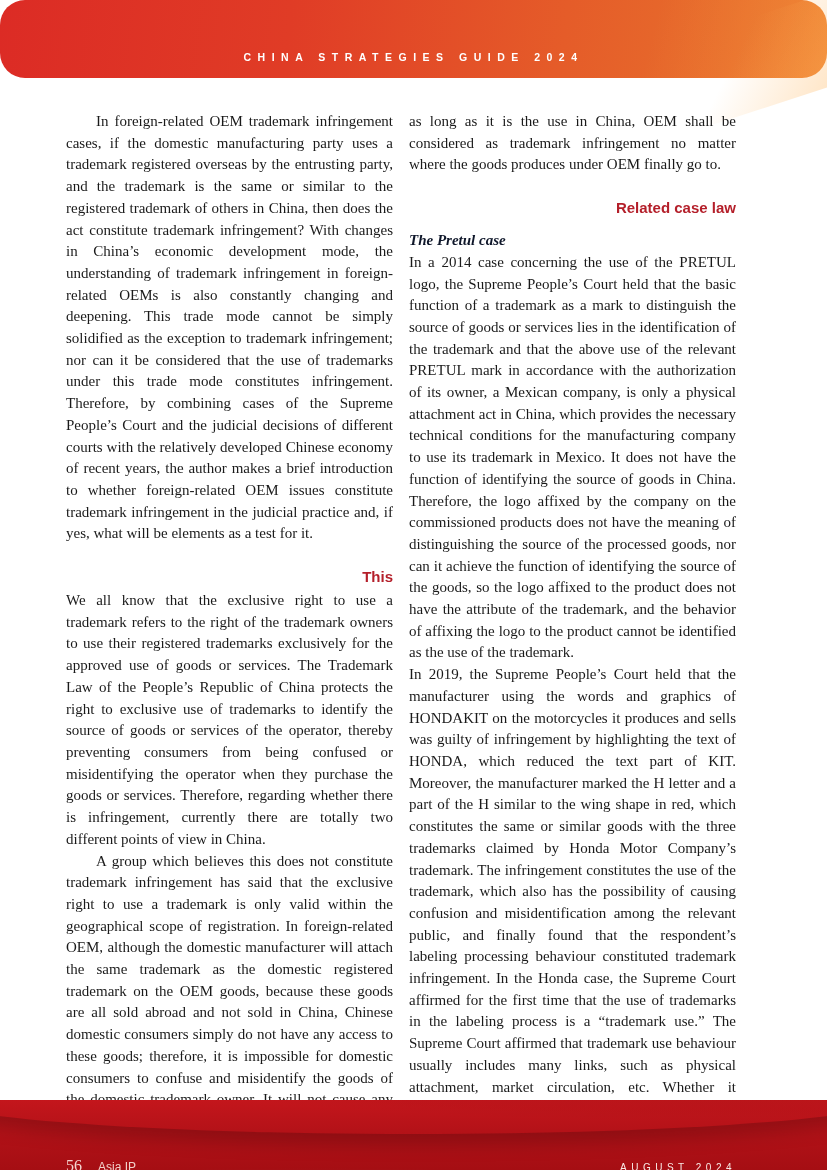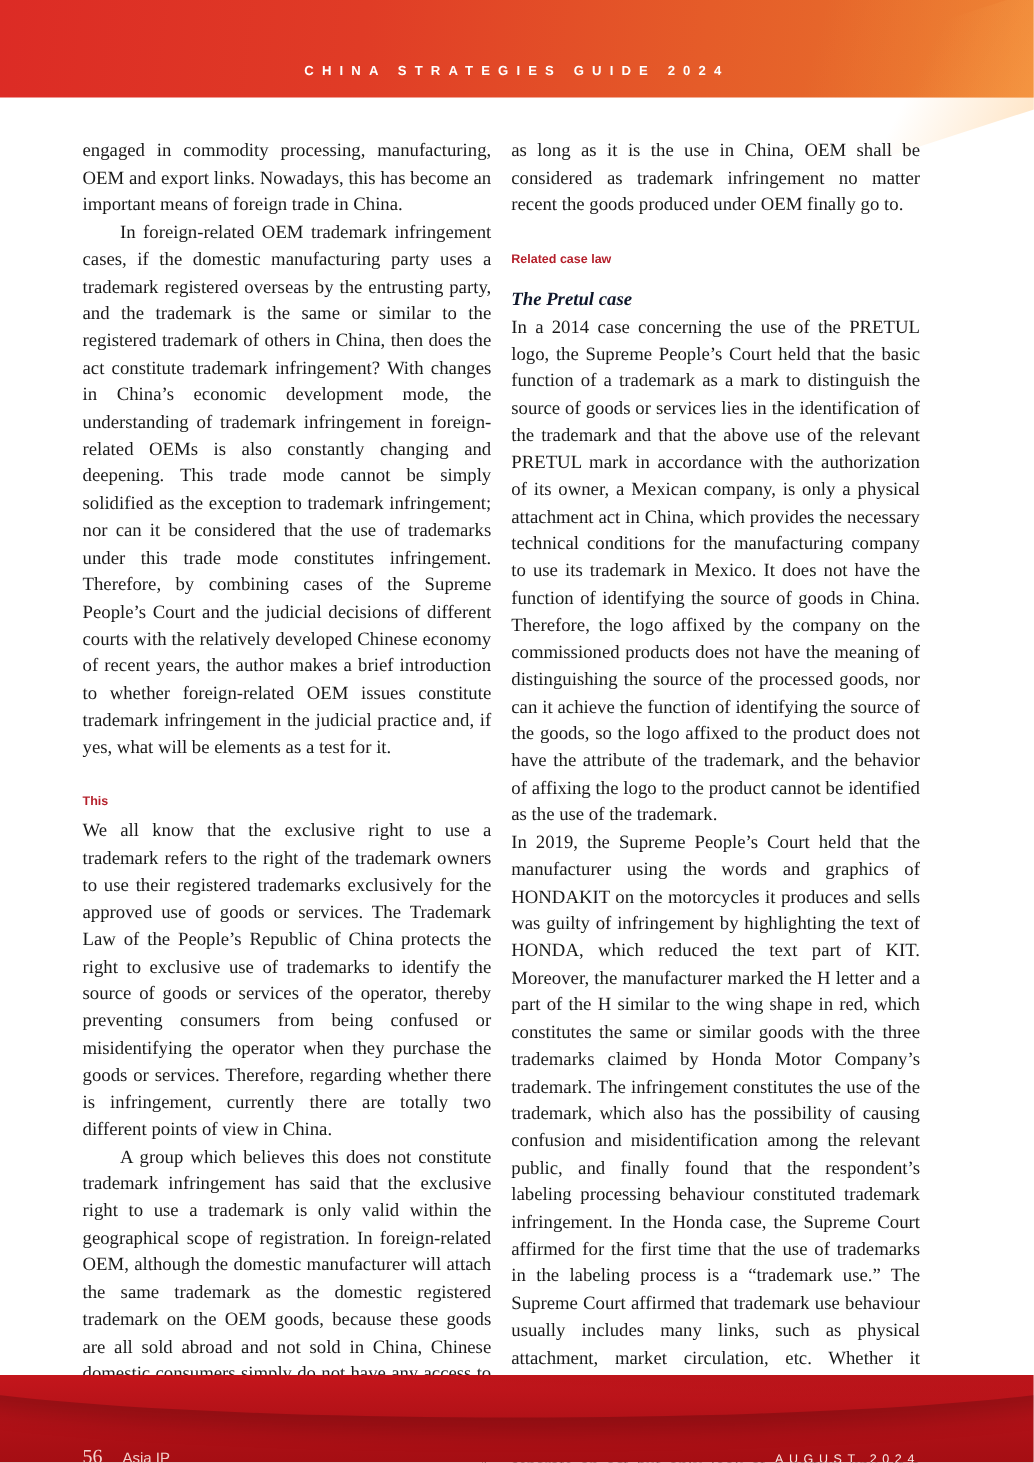--- a/index.html
+++ b/index.html
@@ -13,20 +13,21 @@
   }
 
   
   .header-band {
     position: absolute;
     top: 0; left: 0;
     width: 827px; height: 78px;
     background:
       linear-gradient(285deg, rgba(255,164,70,0.35) 0%, rgba(255,164,70,0.0) 22%),
       linear-gradient(97deg, #dc2b25 0%, #e03c26 35%, #e55c29 68%, #e8782e 100%);
+    border-radius: 25px;
   }
   .header-band::after {
     content:"";
     position:absolute;
     right:-40px; bottom:-30px;
     width:220px; height:90px;
     background: linear-gradient(315deg, rgba(255,180,90,0.45), rgba(255,180,90,0) 60%);
     transform: rotate(-18deg);
   }
   .header-title {
@@ -57,24 +58,24 @@
     line-height: 21.7px;
     color: #1a1a1a;
     text-align: justify;
   }
   .col p { margin: 0; }
   .col p.indent { text-indent: 2em; }
 
   .red-heading {
     font-family: "Liberation Sans", sans-serif;
     font-weight: 700;
-    font-size: 10px;
+    font-size: 15px;
     color: #b41f2a;
     margin: 23px 0 4px 0;
-    text-align: left;
+    text-align: right;
     line-height: 18px;
   }
   .case-heading {
     font-family: "Liberation Serif", serif;
     font-style: italic;
     font-weight: 700;
     font-size: 15px;
     color: #0f172a;
     margin: 13px 0 0 0;
     text-align: left;
@@ -135,30 +136,29 @@
 
 <div class="page">
 
   <div class="header-band">
     <div class="header-title">CHINA STRATEGIES GUIDE 2024</div>
   </div>
 
   <div class="body-wrap">
 
     <div class="col">
-      <p>engaged in commodity processing, manufacturing, OEM and export links. Nowadays, this has become an important means of foreign trade in China.</p>
       <p class="indent">In foreign-related OEM trademark infringement cases, if the domestic manufacturing party uses a trademark registered overseas by the entrusting party, and the trademark is the same or similar to the registered trademark of others in China, then does the act constitute trademark infringement? With changes in China’s economic development mode, the understanding of trademark infringement in foreign-related OEMs is also constantly changing and deepening. This trade mode cannot be simply solidified as the exception to trademark infringement; nor can it be considered that the use of trademarks under this trade mode constitutes infringement. Therefore, by combining cases of the Supreme People’s Court and the judicial decisions of different courts with the relatively developed Chinese economy of recent years, the author makes a brief introduction to whether foreign-related OEM issues constitute trademark infringement in the judicial practice and, if yes, what will be elements as a test for it.</p>
       <div class="red-heading">This</div>
       <p>We all know that the exclusive right to use a trademark refers to the right of the trademark owners to use their registered trademarks exclusively for the approved use of goods or services. The Trademark Law of the People’s Republic of China protects the right to exclusive use of trademarks to identify the source of goods or services of the operator, thereby preventing consumers from being confused or misidentifying the operator when they purchase the goods or services. Therefore, regarding whether there is infringement, currently there are totally two different points of view in China.</p>
       <p class="indent">A group which believes this does not constitute trademark infringement has said that the exclusive right to use a trademark is only valid within the geographical scope of registration. In foreign-related OEM, although the domestic manufacturer will attach the same trademark as the domestic registered trademark on the OEM goods, because these goods are all sold abroad and not sold in China, Chinese domestic consumers simply do not have any access to these goods; therefore, it is impossible for domestic consumers to confuse and misidentify the goods of the domestic trademark owner. It will not cause any confusion to consumers nor damage the rights and interests of domestic trademark owners. Therefore, domestic manufacturers accepting foreign brand owners’ commissions to manufacture OEM goods in China and sell them abroad will not cause confusion and will not violate the rights of domestic trademark owners.</p>
 
     </div>
 
     <div class="col">
-      <p>as long as it is the use in China, OEM shall be considered as trademark infringement no matter recent the goods produced under OEM finally go to.</p>
+      <p>as long as it is the use in China, OEM shall be considered as trademark infringement no matter where the goods produces under OEM finally go to.</p>
       <div class="red-heading">Related case law</div>
       <div class="case-heading">The Pretul case</div>
       <p>In a 2014 case concerning the use of the PRETUL logo, the Supreme People’s Court held that the basic function of a trademark as a mark to distinguish the source of goods or services lies in the identification of the trademark and that the above use of the relevant PRETUL mark in accordance with the authorization of its owner, a Mexican company, is only a physical attachment act in China, which provides the necessary technical conditions for the manufacturing company to use its trademark in Mexico. It does not have the function of identifying the source of goods in China. Therefore, the logo affixed by the company on the commissioned products does not have the meaning of distinguishing the source of the processed goods, nor can it achieve the function of identifying the source of the goods, so the logo affixed to the product does not have the attribute of the trademark, and the behavior of affixing the logo to the product cannot be identified as the use of the trademark.</p>
       <p>In 2019, the Supreme People’s Court held that the manufacturer using the words and graphics of HONDAKIT on the motorcycles it produces and sells was guilty of infringement by highlighting the text of HONDA, which reduced the text part of KIT. Moreover, the manufacturer marked the H letter and a part of the H similar to the wing shape in red, which constitutes the same or similar goods with the three trademarks claimed by Honda Motor Company’s trademark. The infringement constitutes the use of the trademark, which also has the possibility of causing confusion and misidentification among the relevant public, and finally found that the respondent’s labeling processing behaviour constituted trademark infringement. In the Honda case, the Supreme Court affirmed for the first time that the use of trademarks in the labeling process is a “trademark use.” The Supreme Court affirmed that trademark use behaviour usually includes many links, such as physical attachment, market circulation, etc. Whether it constitutes the “use of trademarks” in the sense of the trademark law should be interpreted in accordance with the trademark law as a whole, and should not separate an act but only look at a certain link. If a trademark is used in a marked or other way on a product manufactured or processed, as long as there is a possibility of distinguishing the source of the commodity, it should be recognized as “use of the trademark” in the sense of trademark law.</p>
 
     </div>
 
   </div>
 
   <div class="footer-band">

